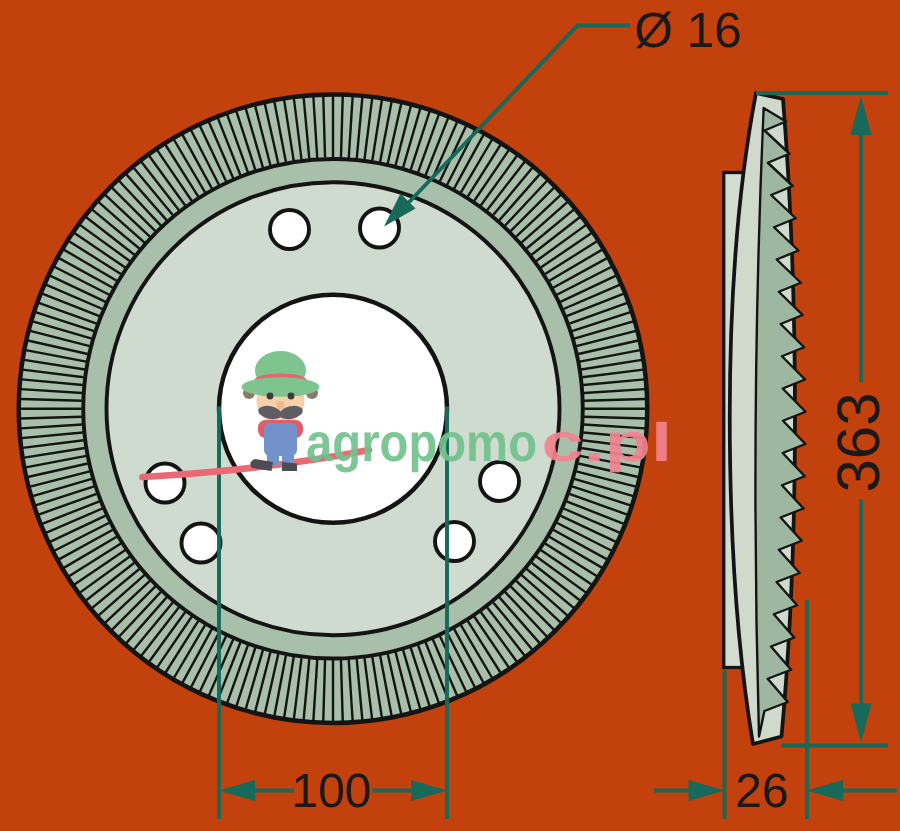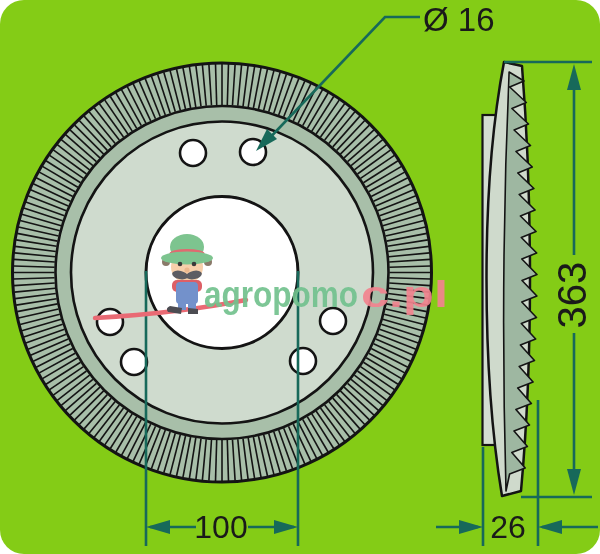--- a/index.html
+++ b/index.html
@@ -1,16 +1,16 @@
 <!DOCTYPE html>
 <html><head>
 <meta charset="utf-8">
 <style>
   html,body{margin:0;padding:0;background:#ffffff;}
-  .stage{position:relative;width:600px;height:554px;background:#84cc16;overflow:hidden;border-radius:24px;}
+  .stage{position:relative;width:600px;height:554px;background:#c2410c;overflow:hidden;}
   svg{display:block;}
   text{font-family:"Liberation Sans","DejaVu Sans",sans-serif;fill:#1a1a1a;}
   .dim-line{stroke:#17695a;stroke-width:2.6;fill:none;}
   .dim-arrow{fill:#17695a;stroke:none;}
   .outline{stroke:#141414;fill:none;}
   #front-teeth line{stroke:#141414;stroke-width:1.6;}
   .dim-text{font-size:32px;}
   .dim-text-big{font-size:40px;}
   .label-text{font-size:33px;}
   .brand-green{font-size:36px;font-weight:bold;fill:#72c28e;opacity:.92;}

